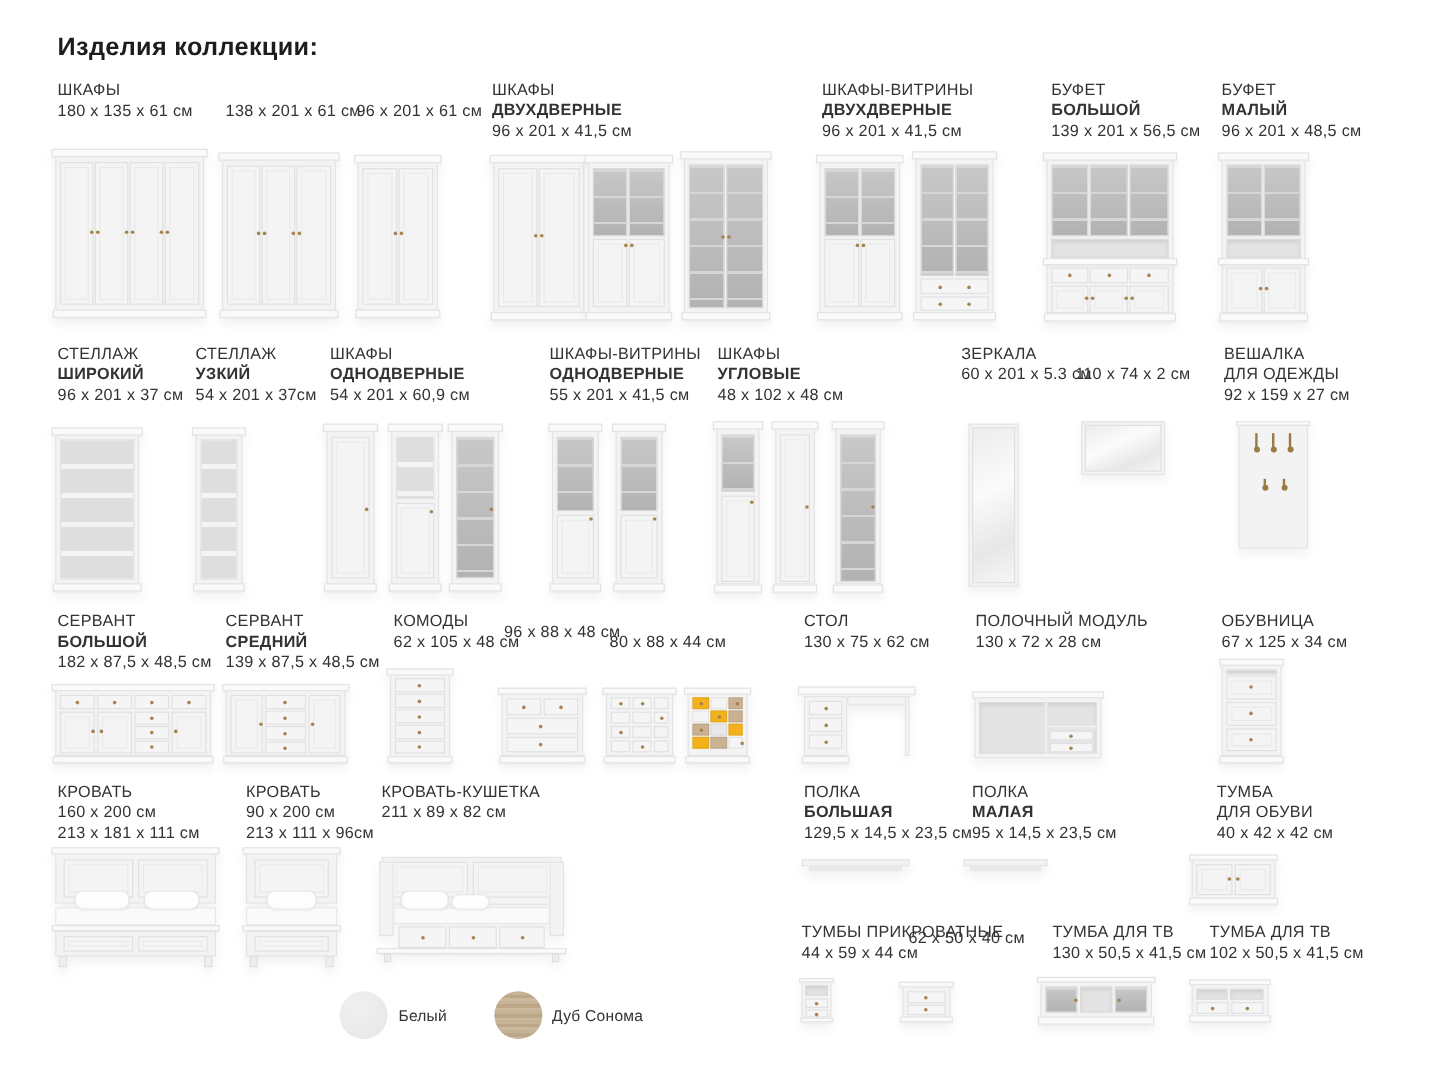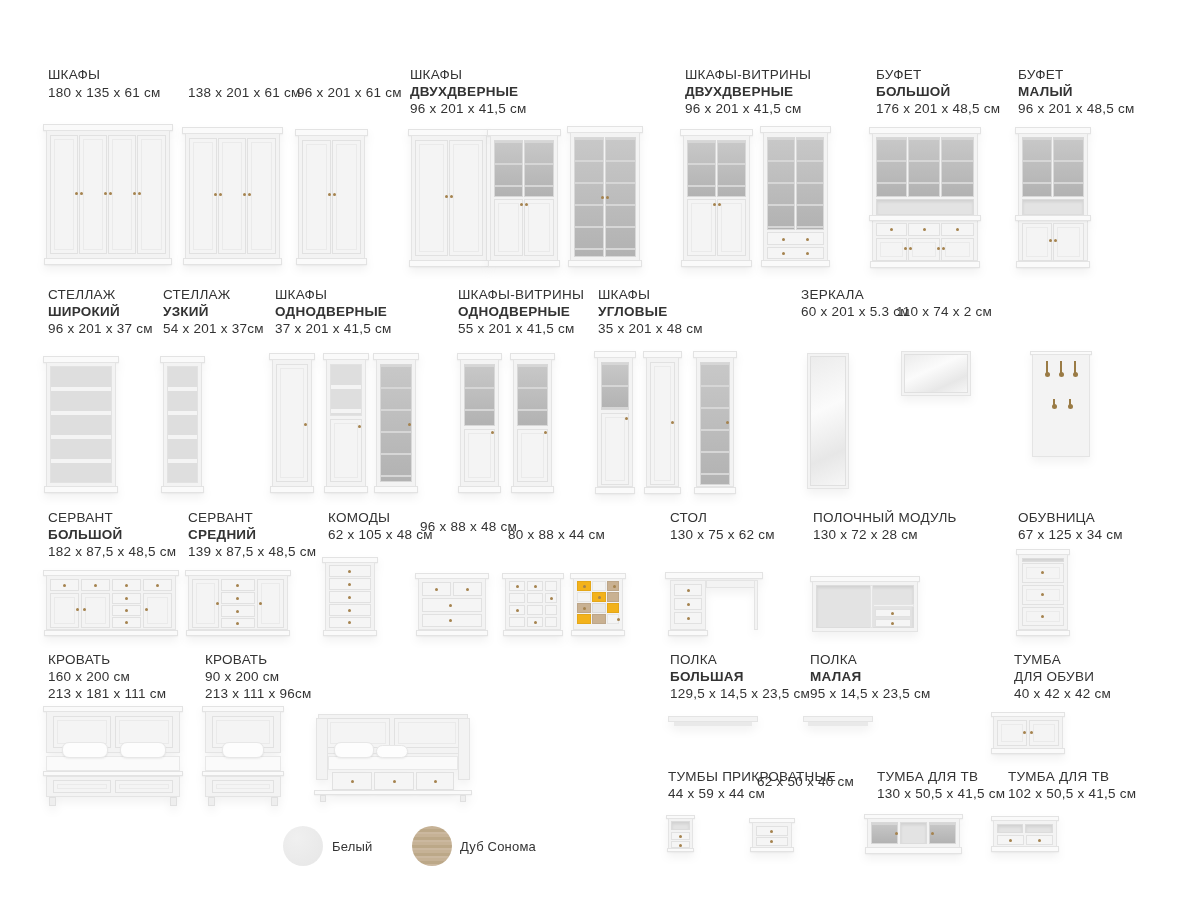--- a/index.html
+++ b/index.html
@@ -37,20 +37,21 @@
   .sw{position:absolute;width:40px;height:40px;border-radius:50%}
   .sw.white{background:radial-gradient(circle at 35% 30%,#f0f0f0,#e6e6e6)}
   .sw.oak{background:repeating-linear-gradient(0deg,#cbb89f 0 2px,#bca888 2px 5px,#c6b296 5px 8px)}
   .swlbl{position:absolute;font-size:13px;color:#333;letter-spacing:.2px;white-space:nowrap}
 </style>
 </head>
 <body>
 
 <div id="canvas">
 
+  <div class="title" style="left:48px;top:28px">Изделия коллекции:</div>
 
   <div class="lbl" style="left:48px;top:66px">
     <div class="l1">ШКАФЫ</div>
   </div>
   <div class="ld abs" style="left:48px;top:84px">180 x 135 x 61 см</div>
   <div class="ld abs" style="left:188px;top:84px">138 x 201 x 61 см</div>
   <div class="ld abs" style="left:297px;top:84px">96 x 201 x 61 см</div>
 
   <div class="lbl" style="left:410px;top:66px">
     <div class="l1">ШКАФЫ</div>
@@ -60,21 +61,21 @@
 
   <div class="lbl" style="left:685px;top:66px">
     <div class="l1">ШКАФЫ-ВИТРИНЫ</div>
     <div class="l2">ДВУХДВЕРНЫЕ</div>
     <div class="ld">96 x 201 x 41,5 см</div>
   </div>
 
   <div class="lbl" style="left:876px;top:66px">
     <div class="l1">БУФЕТ</div>
     <div class="l2">БОЛЬШОЙ</div>
-    <div class="ld">176 x 201 x 48,5 см</div>
+    <div class="ld">139 x 201 x 56,5 см</div>
   </div>
 
   <div class="lbl" style="left:1018px;top:66px">
     <div class="l1">БУФЕТ</div>
     <div class="l2">МАЛЫЙ</div>
     <div class="ld">96 x 201 x 48,5 см</div>
   </div>
 
   <div class="lbl" style="left:48px;top:286px">
     <div class="l1">СТЕЛЛАЖ</div>
@@ -82,37 +83,42 @@
     <div class="ld">96 x 201 x 37 см</div>
   </div>
   <div class="lbl" style="left:163px;top:286px">
     <div class="l1">СТЕЛЛАЖ</div>
     <div class="l2">УЗКИЙ</div>
     <div class="ld">54 x 201 x 37см</div>
   </div>
   <div class="lbl" style="left:275px;top:286px">
     <div class="l1">ШКАФЫ</div>
     <div class="l2">ОДНОДВЕРНЫЕ</div>
-    <div class="ld">37 x 201 x 41,5 см</div>
+    <div class="ld">54 x 201 x 60,9 см</div>
   </div>
   <div class="lbl" style="left:458px;top:286px">
     <div class="l1">ШКАФЫ-ВИТРИНЫ</div>
     <div class="l2">ОДНОДВЕРНЫЕ</div>
     <div class="ld">55 x 201 x 41,5 см</div>
   </div>
   <div class="lbl" style="left:598px;top:286px">
     <div class="l1">ШКАФЫ</div>
     <div class="l2">УГЛОВЫЕ</div>
-    <div class="ld">35 x 201 x 48 см</div>
+    <div class="ld">48 x 102 x 48 см</div>
   </div>
   <div class="lbl" style="left:801px;top:286px">
     <div class="l1">ЗЕРКАЛА</div>
   </div>
   <div class="ld abs" style="left:801px;top:303px">60 x 201 x 5.3 см</div>
   <div class="ld abs" style="left:896px;top:303px">110 x 74 x 2 см</div>
+  <div class="lbl" style="left:1020px;top:286px">
+    <div class="l1">ВЕШАЛКА</div>
+    <div class="l2 nb">ДЛЯ ОДЕЖДЫ</div>
+    <div class="ld">92 x 159 x 27 см</div>
+  </div>
 
   <div class="lbl" style="left:48px;top:509px">
     <div class="l1">СЕРВАНТ</div>
     <div class="l2">БОЛЬШОЙ</div>
     <div class="ld">182 x 87,5 x 48,5 см</div>
   </div>
   <div class="lbl" style="left:188px;top:509px">
     <div class="l1">СЕРВАНТ</div>
     <div class="l2">СРЕДНИЙ</div>
     <div class="ld">139 x 87,5 x 48,5 см</div>
@@ -138,20 +144,24 @@
 
   <div class="lbl" style="left:48px;top:651px">
     <div class="l1">КРОВАТЬ</div>
     <div class="ld">160 x 200 см</div>
     <div class="ld">213 x 181 x 111 см</div>
   </div>
   <div class="lbl" style="left:205px;top:651px">
     <div class="l1">КРОВАТЬ</div>
     <div class="ld">90 x 200 см</div>
     <div class="ld">213 x 111 x 96см</div>
+  </div>
+  <div class="lbl" style="left:318px;top:651px">
+    <div class="l1">КРОВАТЬ-КУШЕТКА</div>
+    <div class="ld">211 x 89 x 82 см</div>
   </div>
   <div class="lbl" style="left:670px;top:651px">
     <div class="l1">ПОЛКА</div>
     <div class="l2">БОЛЬШАЯ</div>
     <div class="ld">129,5 x 14,5 x 23,5 см</div>
   </div>
   <div class="lbl" style="left:810px;top:651px">
     <div class="l1">ПОЛКА</div>
     <div class="l2">МАЛАЯ</div>
     <div class="ld">95 x 14,5 x 23,5 см</div>

